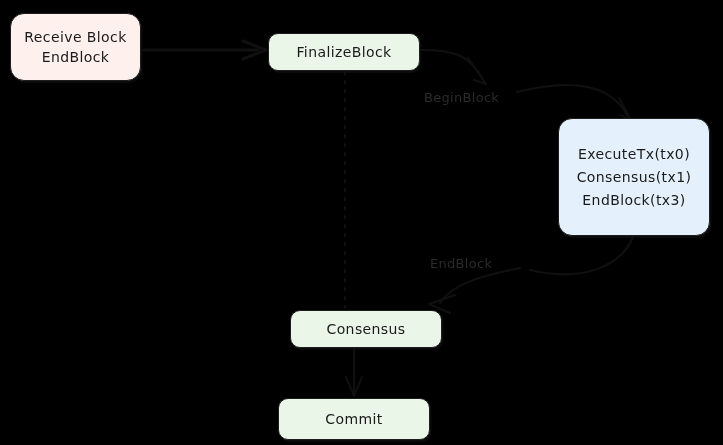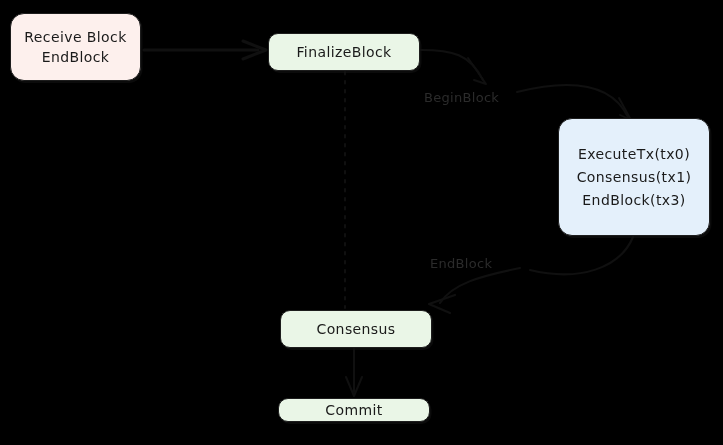--- a/index.html
+++ b/index.html
@@ -34,22 +34,22 @@
     box-shadow: 1.5px 2px 0 rgba(20,20,20,0.55);
   }
   .node-pink   { background: #fdf0ed; }
   .node-green  { background: #eaf6e7; }
   .node-blue   { background: #e4f0fb; }
 
   #n-receive  { left: 10px;  top: 13px;  width: 131px; height: 68px; border-radius: 14px; }
   #n-finalize { left: 268px; top: 33px;  width: 152px; height: 38px; }
   #n-execute  { left: 558px; top: 118px; width: 152px; height: 118px; border-radius: 14px;
                 justify-content: center; gap: 3px; }
-  #n-consensus{ left: 280px; top: 310px; width: 152px; height: 38px; }
-  #n-commit   { left: 278px; top: 398px; width: 152px; height: 24px; }
+  #n-consensus{ left: 290px; top: 310px; width: 152px; height: 38px; }
+  #n-commit   { left: 278px; top: 398px; width: 152px; height: 42px; }
 
   #n-execute .tx-line { display: block; }
 
   .edge-label {
     position: absolute;
     color: #2b2b2b;
     font-family: "DejaVu Sans", sans-serif;
     font-size: 13px;
     letter-spacing: 0.3px;
     white-space: nowrap;

